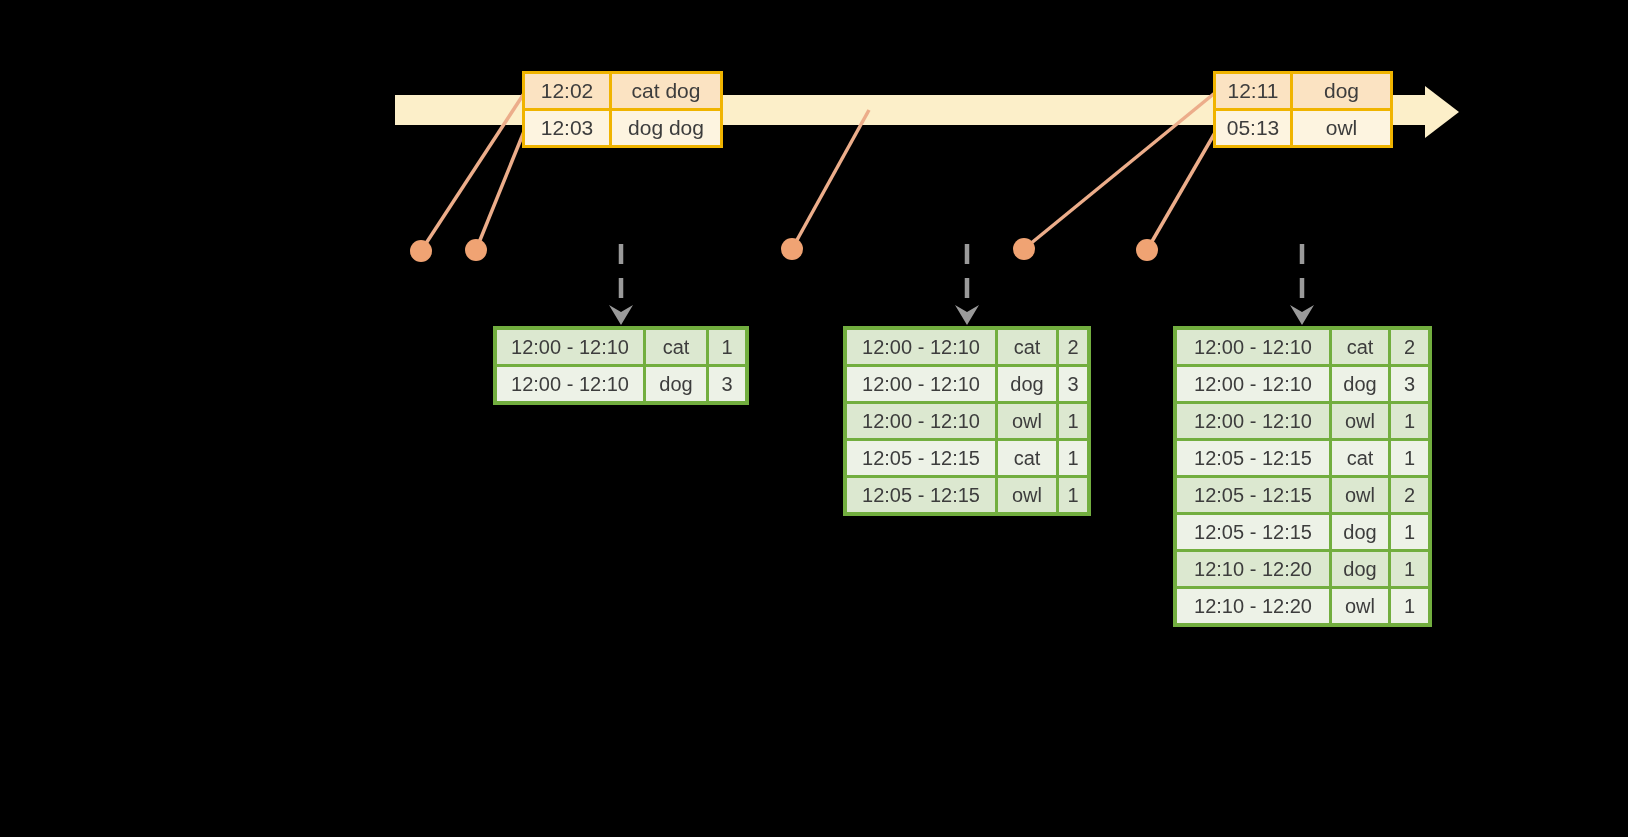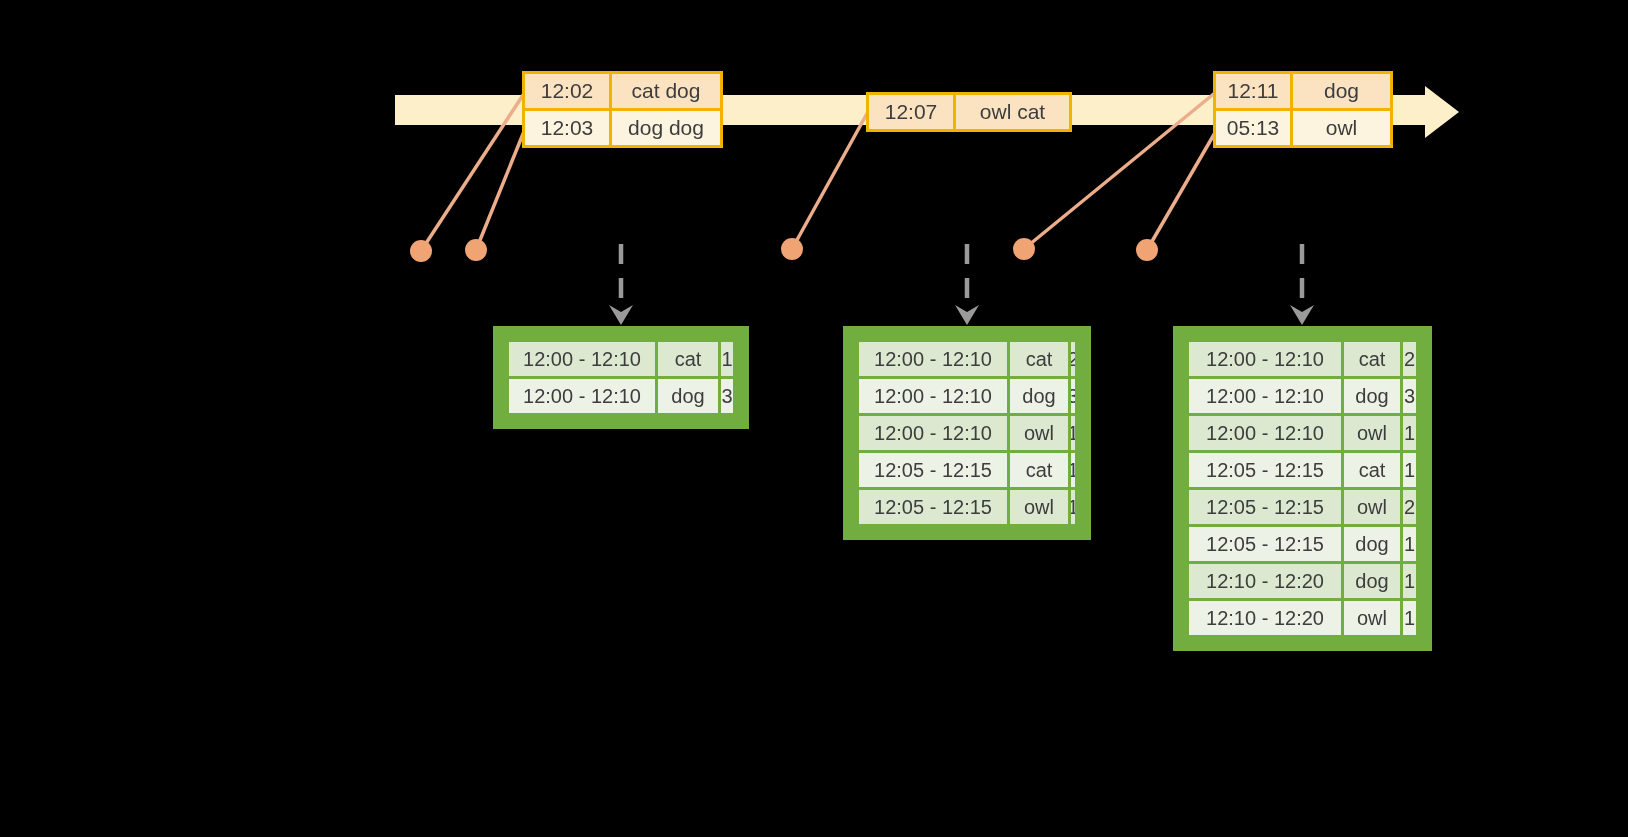--- a/index.html
+++ b/index.html
@@ -10,21 +10,21 @@
 
   
   .dtable{position:absolute;z-index:2;display:grid;box-sizing:border-box;}
   .dtable .cell{display:flex;align-items:center;justify-content:center;
                 color:#3d3d3d;white-space:nowrap;overflow:hidden;}
 
   .etable{background:#f0b400;gap:3px;padding:3px;grid-auto-rows:34px;font-size:21px;}
   .etable .dark{background:#fbe3c2;}
   .etable .light{background:#fdf4e0;text-align:center;}
 
-  .rtable{background:#72ae3f;gap:3px;padding:16px;grid-auto-rows:34px;font-size:20px;}
+  .rtable{background:#72ae3f;gap:3px;padding:4px;grid-auto-rows:34px;font-size:20px;}
   .rtable .dark{background:#dce8d0;}
   .rtable .light{background:#edf2e7;}
 
   
   #event-table-1{left:522px;top:63px;width:201px;grid-template-columns:84px 1fr;}
   #event-table-2{left:866px;top:84px;width:206px;grid-template-columns:84px 1fr;}
   #event-table-3{left:1213px;top:63px;width:180px;grid-template-columns:74px 1fr;}
   #result-table-1{left:493px;top:318px;width:256px;grid-template-columns:146px 60px 1fr;}
   #result-table-2{left:843px;top:318px;width:248px;grid-template-columns:148px 58px 1fr;}
   #result-table-3{left:1173px;top:318px;width:259px;grid-template-columns:152px 56px 1fr;}
@@ -63,24 +63,20 @@
       <line x1="1302" y1="236" x2="1302" y2="294" stroke="#9a9a9a" stroke-width="4.5" stroke-dasharray="20 14"></line>
       <polygon points="1290,297 1302,317 1314,297 1302,304" fill="#9a9a9a"></polygon>
     </g>
   </svg>
 
   <div id="event-table-1" class="dtable etable">
       <div class="cell dark">12:02</div>
       <div class="cell dark">cat dog</div>
       <div class="cell light">12:03</div>
       <div class="cell light">dog dog</div>
-    </div>
-  <div id="event-table-2" class="dtable etable">
-      <div class="cell dark">12:07</div>
-      <div class="cell dark">owl cat</div>
     </div>
   <div id="event-table-3" class="dtable etable">
       <div class="cell dark">12:11</div>
       <div class="cell dark">dog</div>
       <div class="cell light">05:13</div>
       <div class="cell light">owl</div>
     </div>
 
   <div id="result-table-1" class="dtable rtable">
       <div class="cell dark">12:00 - 12:10</div>

